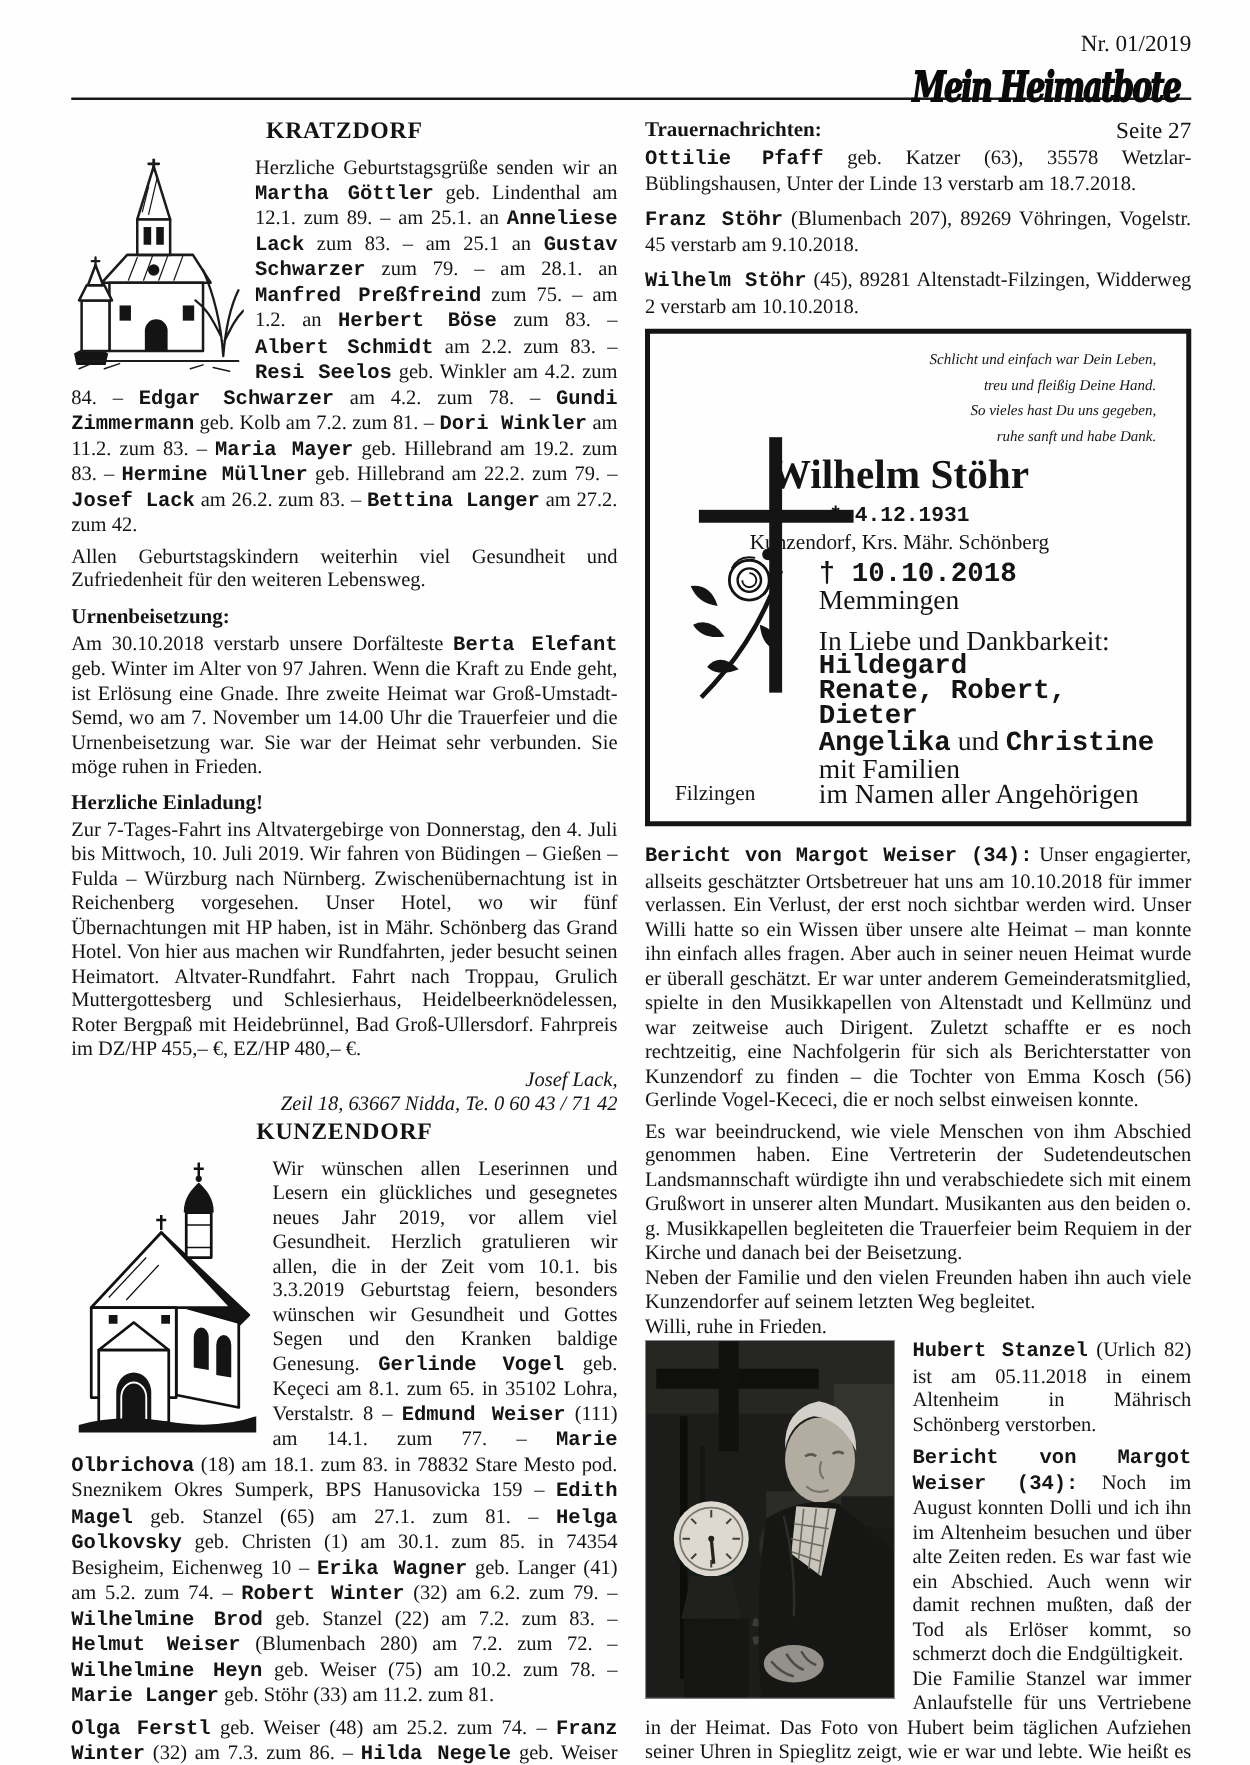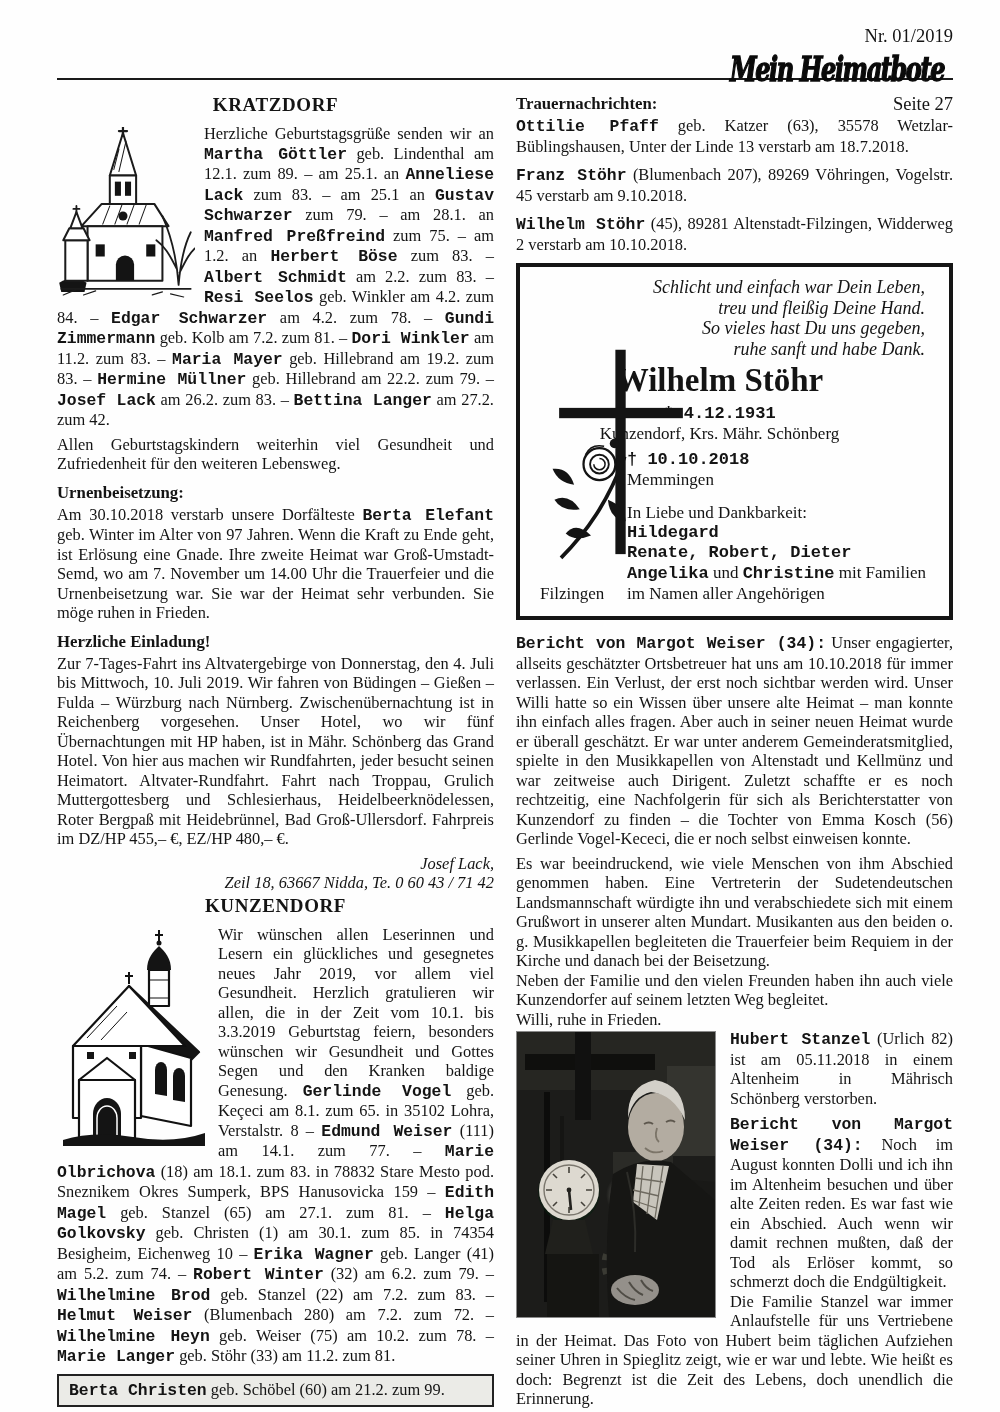--- a/index.html
+++ b/index.html
@@ -26,24 +26,24 @@
   .church1{float:left;width:138px;height:172px;margin:3px 9px 2px 0;}
   .church2{float:left;width:150px;height:226px;margin:3px 11px 2px 0;}
   .church1 svg,.church2 svg{display:block;width:100%;height:100%;}
 
   .hl-box{box-sizing:border-box;border:2px solid #222;background:#ebebe7;
           padding:4px 10px 5px;margin:7px 0 8px;font-size:16.4px;line-height:19.5px;}
 
   
   .memorial{position:relative;border:4px solid #151515;margin:9px 0 13px;
             padding:10px 16px 12px;min-height:296px;box-sizing:content-box;}
-  .mem-poem div{font-style:italic;text-align:right;font-size:18px;line-height:20.5px;margin-right:8px;}
+  .mem-poem div{font-style:italic;text-align:right;font-size:12px;line-height:20.5px;margin-right:8px;}
   .mem-name{font-size:33px;font-weight:bold;text-align:center;margin:3px 30px 6px 0;line-height:36px;}
   .mem-c{text-align:center;font-size:17px;line-height:20px;margin:0 30px 0 0;}
-  .mem-left{margin-left:91px;font-size:17px;line-height:20px;}
+  .mem-left{margin-left:119px;font-size:22px;line-height:20px;}
   .mem-sp{height:13px;}
   .mem-sp2{height:6px;}
   .mem-place{position:absolute;left:20px;bottom:12px;font-size:17px;}
   .crossrose{position:absolute;left:26px;top:64px;width:150px;height:240px;}
   .crossrose svg{width:100%;height:100%;}
 
   .photo{float:left;width:200px;height:287px;margin:2px 14px 4px 0;border:1px solid #8a8a8a;
          box-sizing:border-box;background:#181818;}
   .photo svg{display:block;width:100%;height:100%;}
 </style>
@@ -135,23 +135,20 @@
               <path d="M36,210 v-24 a14,16 0 0 1 28,0 v24 z" fill="#141414" stroke="none"></path>
               <path d="M40,210 v-20 a10,12 0 0 1 20,0 v20" stroke="#fff" stroke-width="1.5" fill="none"></path>
               <path d="M6,212 q30,-9 70,-3 q40,7 72,-4 l0,13 h-142 z" fill="#141414" stroke="none"></path>
             </g>
           </svg>
         </span>
         <span>Wir wünschen allen Leserinnen und Lesern ein glückliches und gesegnetes neues Jahr 2019, vor allem viel Gesundheit. Herzlich gratulieren wir allen, die in der Zeit vom 10.1. bis 3.3.2019 Geburtstag feiern, besonders wünschen wir Gesundheit und Gottes Segen und den Kranken baldige Genesung.</span>
         <span><span class="b">Gerlinde Vogel</span><span> geb. Keçeci am 8.1. zum 65. in 35102 Lohra, Verstalstr. 8 – </span><span class="b">Edmund Weiser</span><span> (111) am 14.1. zum 77. – </span><span class="b">Marie Olbrichova</span><span> (18) am 18.1. zum 83. in 78832 Stare Mesto pod. Sneznikem Okres Sumperk, BPS Hanusovicka 159 – </span><span class="b">Edith Magel</span><span> geb. Stanzel (65) am 27.1. zum 81. – </span><span class="b">Helga Golkovsky</span><span> geb. Christen (1) am 30.1. zum 85. in 74354 Besigheim, Eichenweg 10 – </span><span class="b">Erika Wagner</span><span> geb. Langer (41) am 5.2. zum 74. – </span><span class="b">Robert Winter</span><span> (32) am 6.2. zum 79. – </span><span class="b">Wilhelmine Brod</span><span> geb. Stanzel (22) am 7.2. zum 83. – </span><span class="b">Helmut Weiser</span><span> (Blumenbach 280) am 7.2. zum 72. – </span><span class="b">Wilhelmine Heyn</span><span> geb. Weiser (75) am 10.2. zum 78. – </span><span class="b">Marie Langer</span><span> geb. Stöhr (33) am 11.2. zum 81.</span></span>
       </p>
 
-      <div class="hl-box">
-        <span><span class="b">Berta Christen</span><span> geb. Schöbel (60) am 21.2. zum 99.</span></span>
-      </div>
 
       <p><span class="b">Olga Ferstl</span><span> geb. Weiser (48) am 25.2. zum 74. – </span><span class="b">Franz Winter</span><span> (32) am 7.3. zum 86. – </span><span class="b">Hilda Negele</span><span> geb. Weiser (34) am 9.3. zum 88. in 86199 Augsburg-Inningen, Boblinger Str. 50a – </span><span class="b">Peter Stöhr</span><span> (73) am 9.3. zum 59.</span></p>
 
     </section>
 
     <section class="col">
 
       <h3 class="sub" style="margin-top:2px">Trauernachrichten:</h3>
       <p style="margin-bottom:9px"><span class="b">Ottilie Pfaff</span><span> geb. Katzer (63), 35578 Wetzlar-Büblingshausen, Unter der Linde 13 verstarb am 18.7.2018.</span></p>
       <p style="margin-bottom:9px"><span class="b">Franz Stöhr</span><span> (Blumenbach 207), 89269 Vöhringen, Vogelstr. 45 verstarb am 9.10.2018.</span></p>

